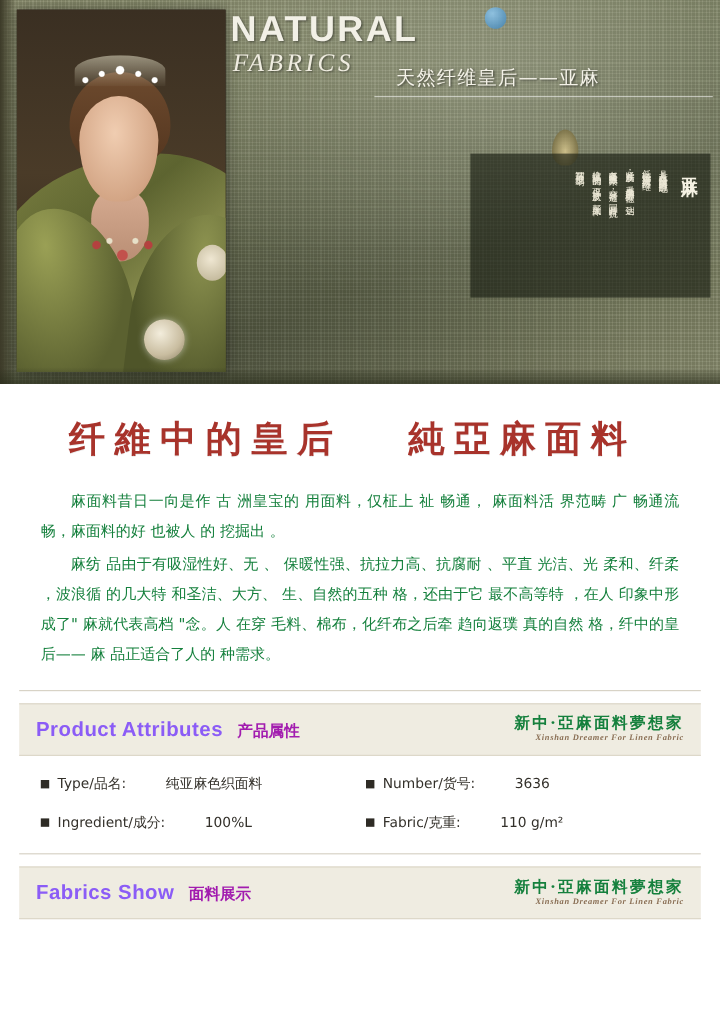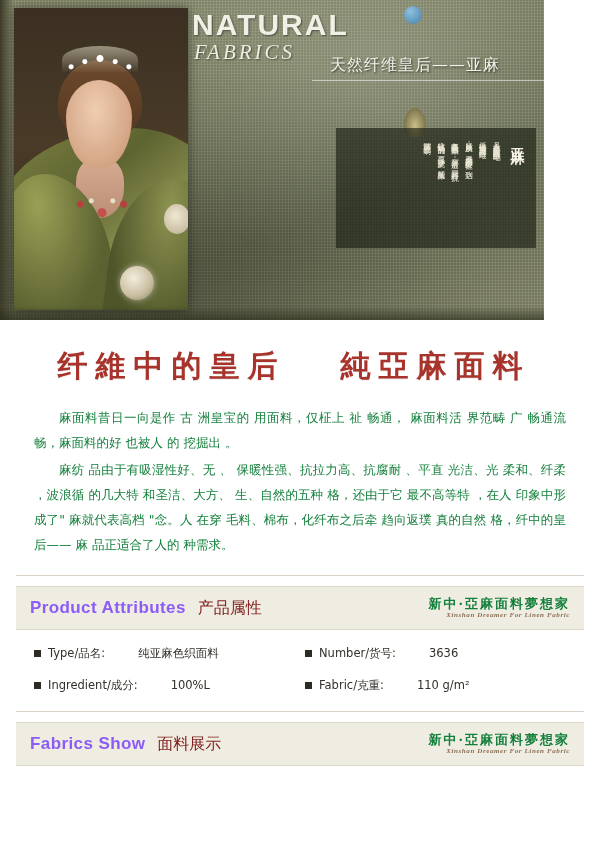--- a/index.html
+++ b/index.html
@@ -12,21 +12,21 @@
     height: 848px;
     font-family: "Liberation Sans", sans-serif;
     color: #2b2b2b;
     overflow: hidden;
     position: relative;
   }
 
   
   .hero {
     position: relative;
-    width: 544px;
+    width: 600px;
     height: 320px;
     overflow: hidden;
     background: #4c1d95;
   }
   
   .hero-bg {
     position: absolute;
     inset: 0;
     background:
       repeating-linear-gradient(90deg, rgba(255,255,255,0.055) 0px, rgba(255,255,255,0.055) 1px, rgba(0,0,0,0.05) 1px, rgba(0,0,0,0.05) 3px),
@@ -311,23 +311,23 @@
   }
   .section-bar .en {
     font-family: "Liberation Sans", sans-serif;
     font-weight: bold;
     font-size: 17px;
     color: #8b5cf6;
     letter-spacing: 0.4px;
   }
   .section-bar .cn {
     font-family: "DejaVu Sans", "Liberation Sans", sans-serif;
-    font-size: 16px;
-    color: #7f1d1d;
-    font-weight: normal;
+    font-size: 13px;
+    color: #a21caf;
+    font-weight: bold;
   }
   .brandmark { text-align: right; line-height: 1.15; }
   .brandmark .cn {
     font-family: "DejaVu Serif", "Liberation Serif", serif;
     font-size: 13px;
     color: #15803d;
     letter-spacing: 2px;
     font-weight: bold;
   }
   .brandmark .en {

